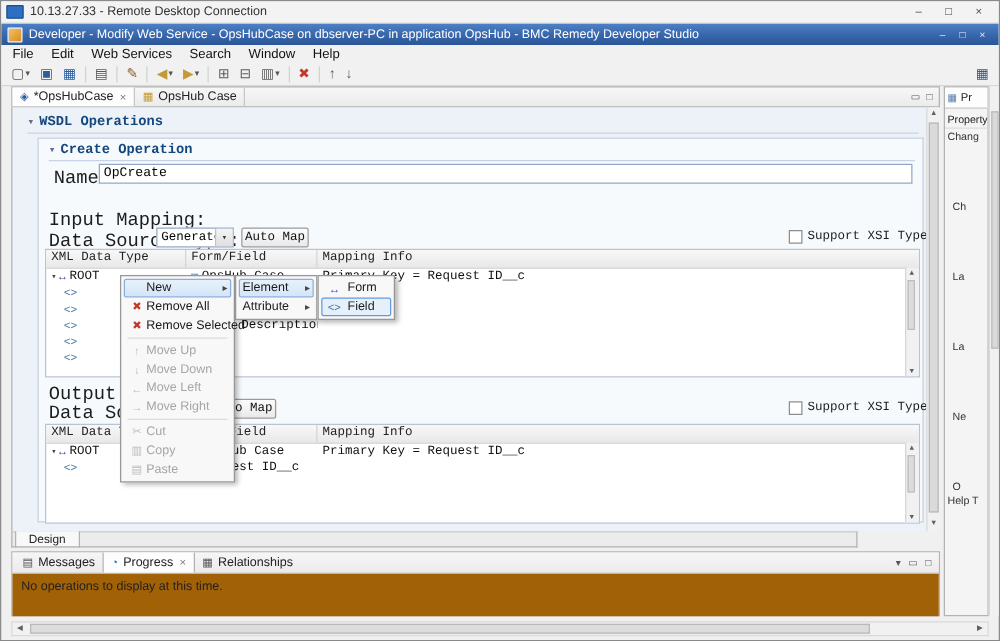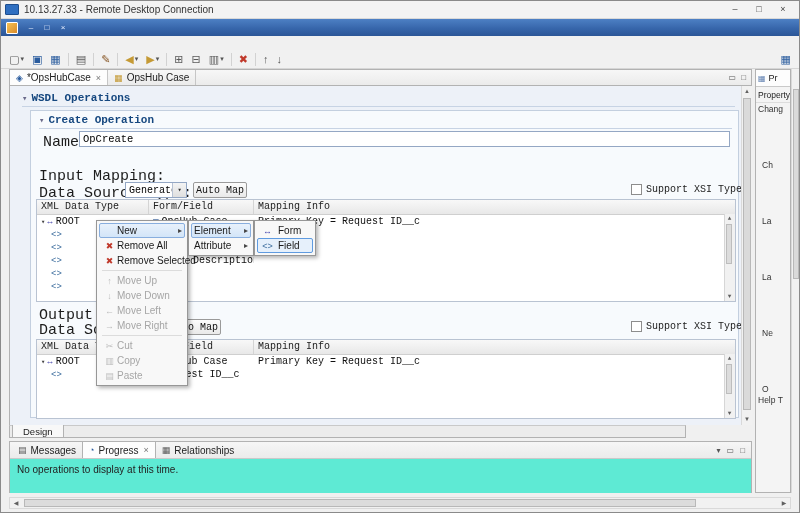--- a/index.html
+++ b/index.html
@@ -87,21 +87,21 @@
   .designrow{position:absolute;left:8px;top:424px;width:677px;height:13px;background:#ececec;border:1px solid #b2b2b2;border-top:1px solid #c9c9c9;box-sizing:border-box;}
   .designtab{position:absolute;left:2px;top:-1px;height:13px;padding:0 10px;background:#f8f8f8;border:1px solid #b2b2b2;border-top:none;font-size:9.5px;color:#222;display:flex;align-items:center;box-sizing:border-box;}
 
   
   .bpanel{position:absolute;left:8px;top:440px;width:743px;height:52px;background:#f0f0f0;border:1px solid #b2b2b2;box-sizing:border-box;}
   .btabs{height:16px;display:flex;align-items:stretch;background:linear-gradient(#f6f6f6,#ebebeb);border-bottom:1px solid #c9c9c9;padding-left:2px;}
   .btab{display:flex;align-items:center;padding:0 6px;font-size:10px;color:#222;white-space:nowrap;}
   .btab.active{background:#fdfdfd;border-left:1px solid #b2b2b2;border-right:1px solid #b2b2b2;}
   .bico{font-size:9px;margin-right:4px;}
   .bctrls{margin-left:auto;display:flex;align-items:center;gap:6px;padding-right:6px;}
-  .bmsg{font-size:10px;color:#222;padding:5px 7px;background:#5eead4;height:34px;box-sizing:border-box;}
+  .bmsg{font-size:10px;color:#222;padding:5px 7px;background:#a16207;height:34px;box-sizing:border-box;}
 
   
   .rpanel{position:absolute;left:754px;top:68px;width:36px;height:424px;background:#f4f4f4;border:1px solid #b2b2b2;box-sizing:border-box;overflow:hidden;}
   .rtab{height:16px;display:flex;align-items:center;font-size:9px;color:#222;background:#fdfdfd;border-bottom:1px solid #c9c9c9;padding:0 2px;white-space:nowrap;overflow:hidden;}
   .rtico{font-size:8px;color:#5a7cae;margin-right:3px;}
   .rhead{font-size:8.5px;color:#222;padding:3px 2px 2px;border-bottom:1px solid #ddd;white-space:nowrap;overflow:hidden;}
   .rrow{font-size:8.5px;color:#333;padding:1px 2px 0;white-space:nowrap;overflow:hidden;}
   .rrow.indd{padding-left:6px;margin-top:45px;}
 
   
@@ -120,25 +120,34 @@
   <div class="rdpbar">
     <span class="rdpico"></span>
     <span class="rdptitle">10.13.27.33 - Remote Desktop Connection</span>
     <span class="winctrl">–</span>
     <span class="winctrl">□</span>
     <span class="winctrl">×</span>
   </div>
 
   <div class="appbar">
     <span class="appico"></span>
+    <span class="apptitle">Developer - Modify Web Service - OpsHubCase on dbserver-PC in application OpsHub - BMC Remedy Developer Studio</span>
     <span class="appctrl">–</span>
     <span class="appctrl">□</span>
     <span class="appctrl">×</span>
   </div>
 
+  <div class="menubar">
+    <span class="mbi">File</span>
+    <span class="mbi">Edit</span>
+    <span class="mbi">Web Services</span>
+    <span class="mbi">Search</span>
+    <span class="mbi">Window</span>
+    <span class="mbi">Help</span>
+  </div>
 
   <div class="toolbar">
     <span class="tbtn">
         <span class="tg c-gray">▢</span>
         <span class="dd">▾</span>
       </span>
     <span class="tbtn">
         <span class="tg c-blue">▣</span>
       </span>
     <span class="tbtn">

